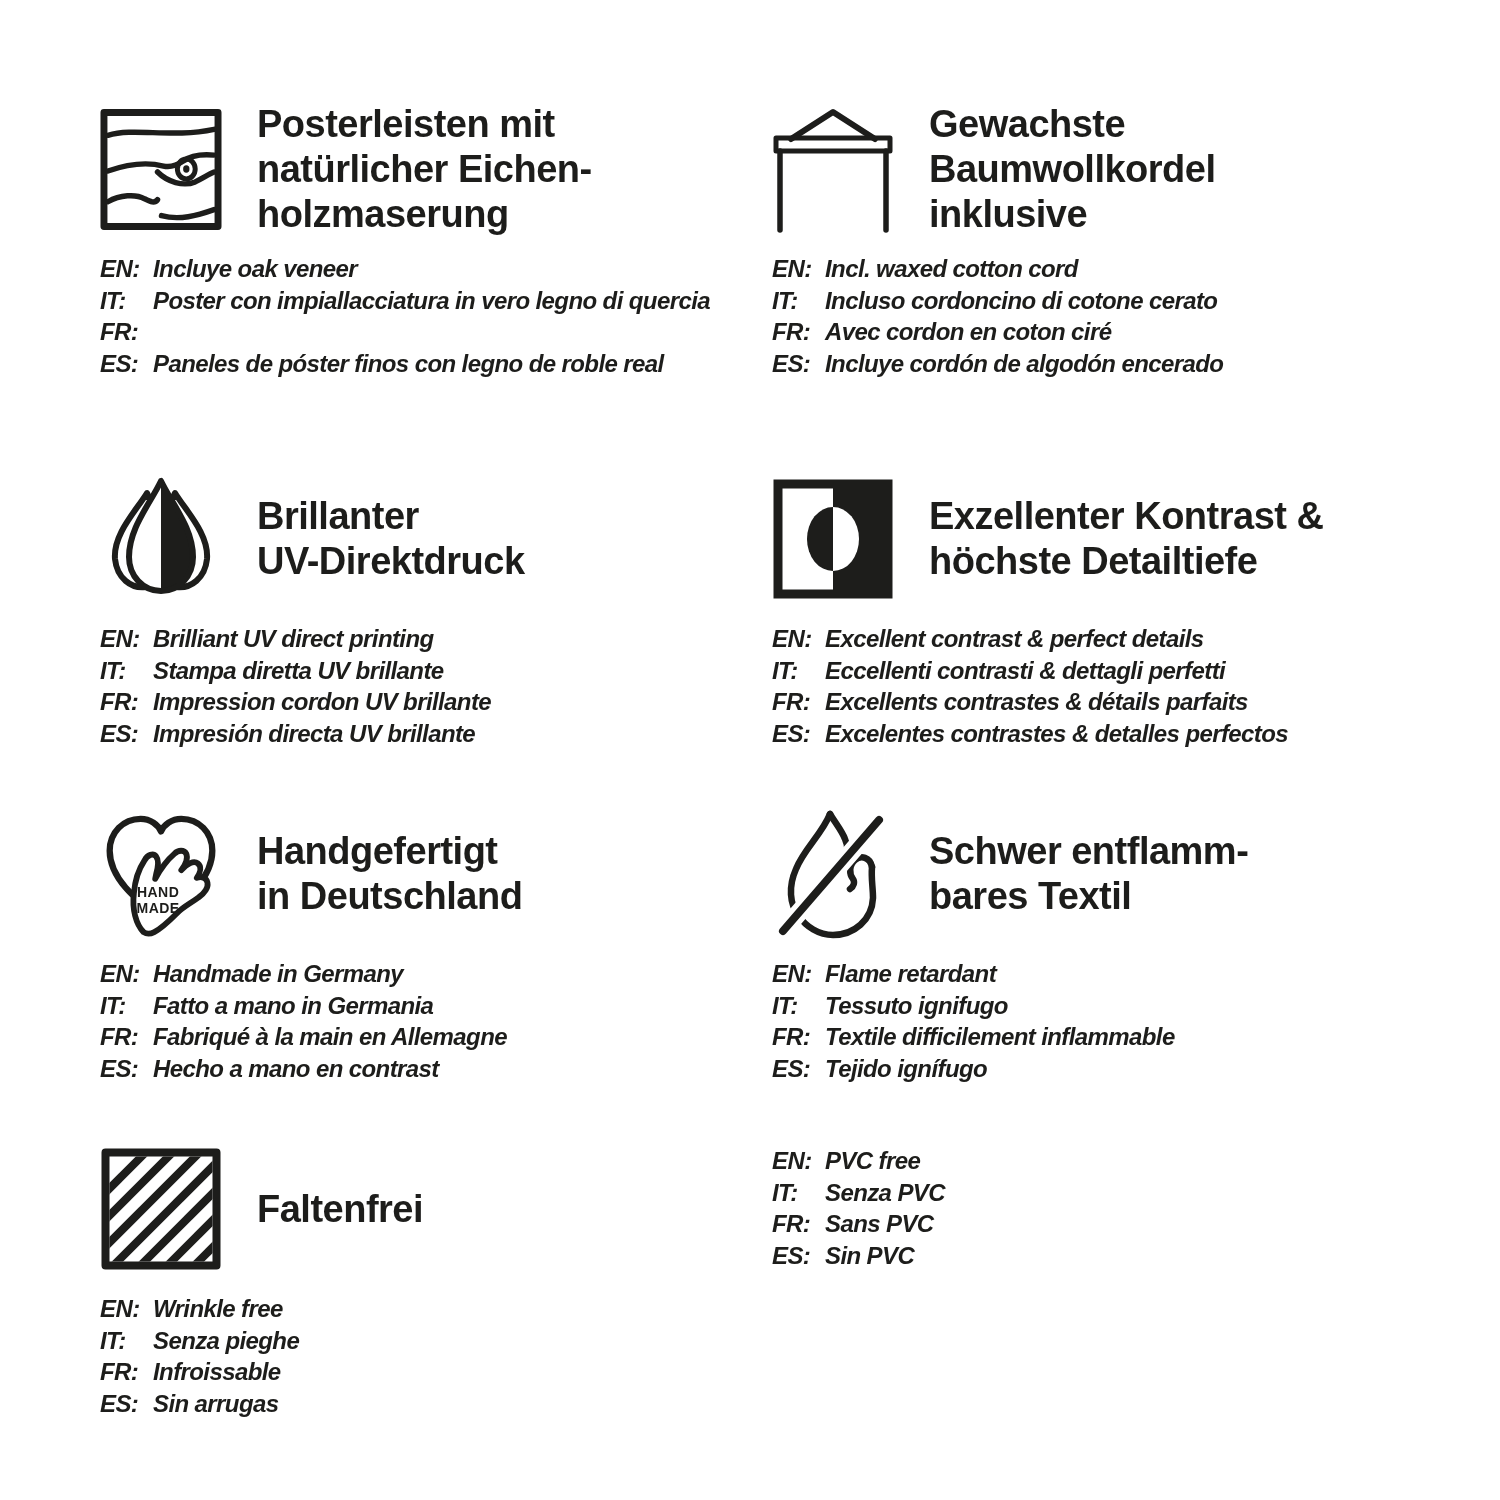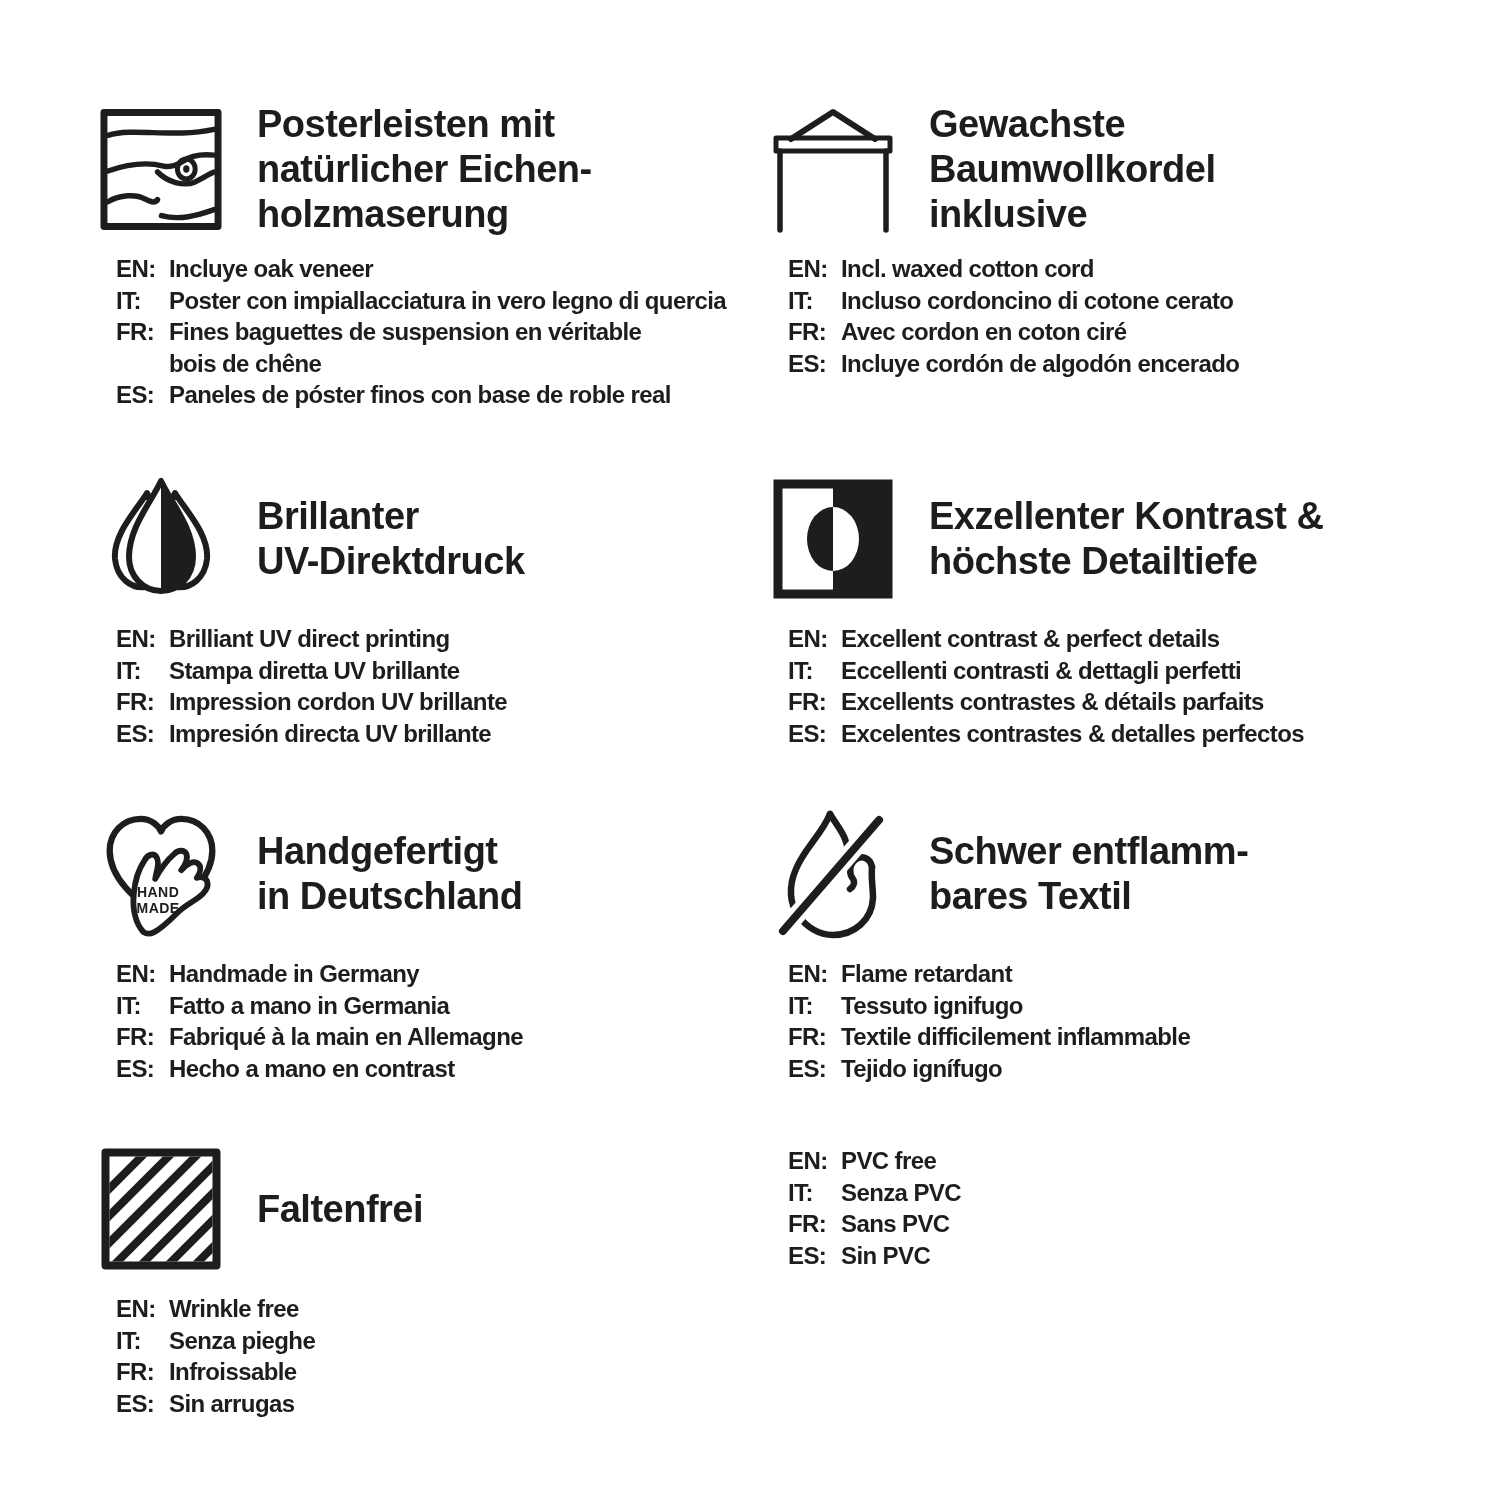--- a/index.html
+++ b/index.html
@@ -12,22 +12,22 @@
     background: #ffffff; color: #1d1d1b;
     font-family: "Liberation Sans", sans-serif;
   }
   .feature-header { height: 148px; display: flex; align-items: center; }
   .icon-box { width: 122px; flex: none; display: flex; justify-content: center; align-items: flex-start; }
   .feature-title {
     margin: 0 0 0 35px; font-size: 38px; font-weight: 700;
     line-height: 45px; letter-spacing: -0.5px; white-space: pre-line;
   }
   .translations {
-    margin: 10px 0 0 16px; font-size: 24px; font-weight: 700;
-    line-height: 31.5px; letter-spacing: -0.6px;
+    margin: 10px 0 0 0; font-size: 24px; font-weight: 700;
+    line-height: 31.5px; letter-spacing: -0.6px; font-style: italic;
   }
   .t-row { display: flex; }
   .t-row dt { width: 53px; flex: none; margin: 0; }
   .t-row dd { margin: 0; white-space: pre-line; }
   svg { display: block; }
   .stroke { fill: none; stroke: #1d1d1b; stroke-linecap: round; stroke-linejoin: round; }
   svg text { font-family: "Liberation Sans", sans-serif; font-weight: 700; fill: #1d1d1b; }
 </style>
 </head>
 <body>
@@ -56,26 +56,24 @@
       <div class="t-row">
         <dt>EN:</dt>
         <dd>Incluye oak veneer</dd>
       </div>
       <div class="t-row">
         <dt>IT:</dt>
         <dd>Poster con impiallacciatura in vero legno di quercia</dd>
       </div>
       <div class="t-row">
         <dt>FR:</dt>
-        <dd>Fines baguettes de suspension en véritable
-bois de chêne</dd>
-      </div>
-      <div class="t-row">
-        <dt>ES:</dt>
-        <dd>Paneles de póster finos con base de roble real</dd>
+      </div>
+      <div class="t-row">
+        <dt>ES:</dt>
+        <dd>Paneles de póster finos con legno de roble real</dd>
       </div>
     </dl>
   </section>
 
   <section class="feature">
     <div class="feature-header">
       <span class="icon-box">
         <svg width="120" height="127" viewBox="0 0 120 127">
           <path class="stroke" stroke-width="6" d="M18,33 L60,6 L102,33"></path>
           <rect class="stroke" x="3" y="32" width="114" height="13" stroke-width="5"></rect>

